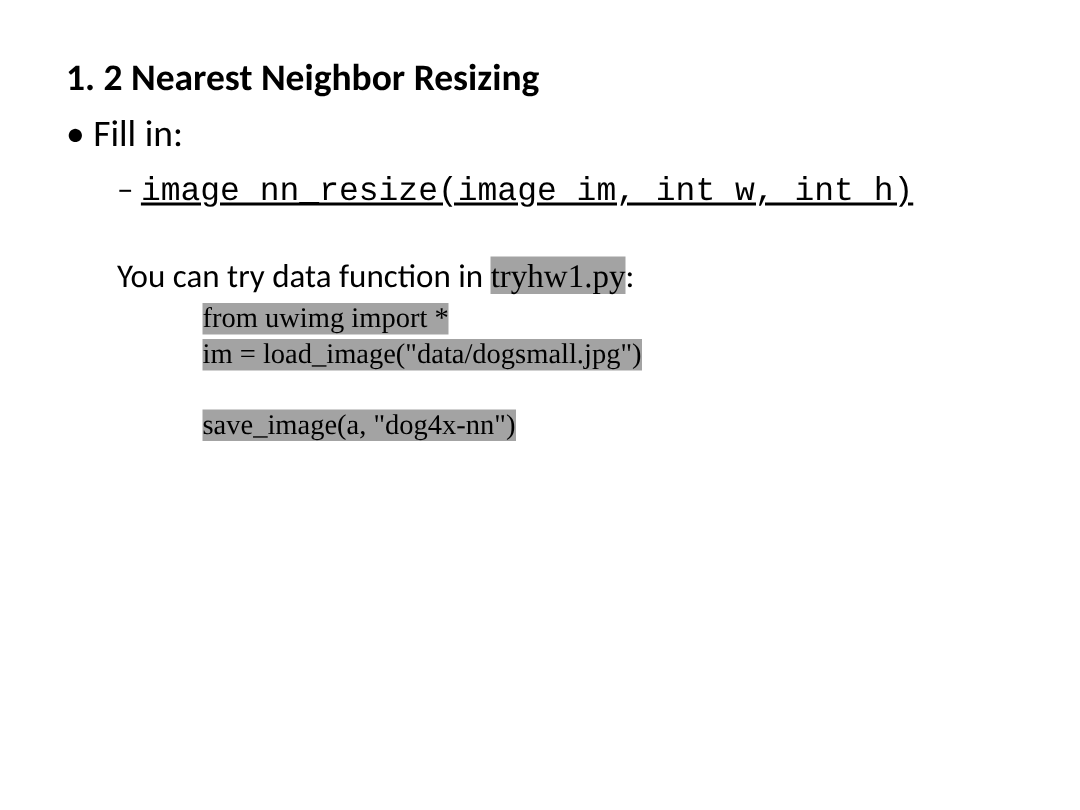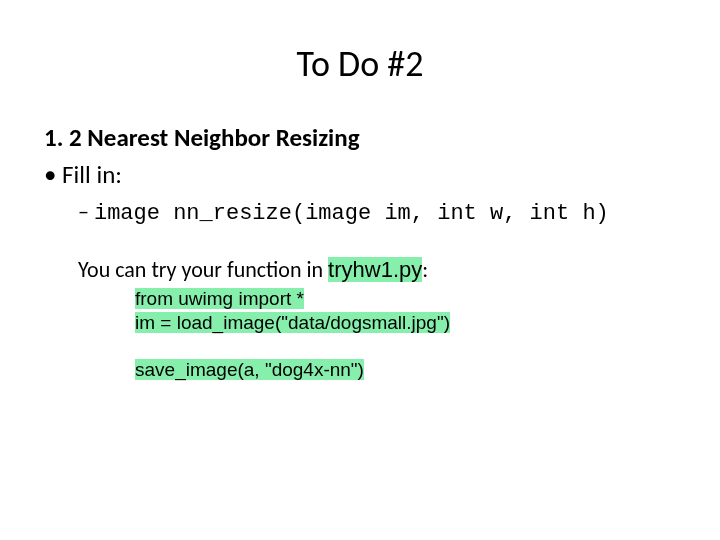--- a/index.html
+++ b/index.html
@@ -47,58 +47,58 @@
   .sub {
     margin-left: 34px;
     margin-top: 6px;
     font-size: 22px;
   }
   .dash::before {
     content: "– ";
   }
   .mono {
     font-family: "Courier New", Courier, monospace;
+    text-decoration: underline;
   }
   .try-line {
     margin-left: 34px;
     margin-top: 30px;
     font-size: 22px;
   }
   .hl {
-    background: #86efac;
-    font-family: Liberation Sans, sans-serif;
+    background: #a3a3a3;
+    font-family: Liberation Serif, serif;
     text-align: right;
   }
   .codeblock {
     margin-left: 91px;
     margin-top: 4px;
     font-size: 19px;
     line-height: 1.25;
   }
   .codeblock div {
     display: inline-block;
   }
 </style>
 </head>
 <body>
 
 <div class="slide">
 
-  <div class="title">To Do #2</div>
 
   <div class="content">
     <div class="h2">1. 2 Nearest Neighbor Resizing</div>
     <div class="bullet1">Fill in:</div>
 
     <div class="sub">
       <span class="dash"></span><span class="mono">image nn_resize(image im, int w, int h)</span>
     </div>
 
     <div class="try-line">
-      <span>You can try your function in </span><span class="hl">tryhw1.py</span><span>:</span>
+      <span>You can try data function in </span><span class="hl">tryhw1.py</span><span>:</span>
     </div>
 
     <div class="codeblock">
       <div><span class="hl">from uwimg import *</span></div><br>
       <div><span class="hl">im = load_image("data/dogsmall.jpg")</span></div><br>
       <br>
       <div><span class="hl">save_image(a, "dog4x-nn")</span></div>
     </div>
   </div>
 

